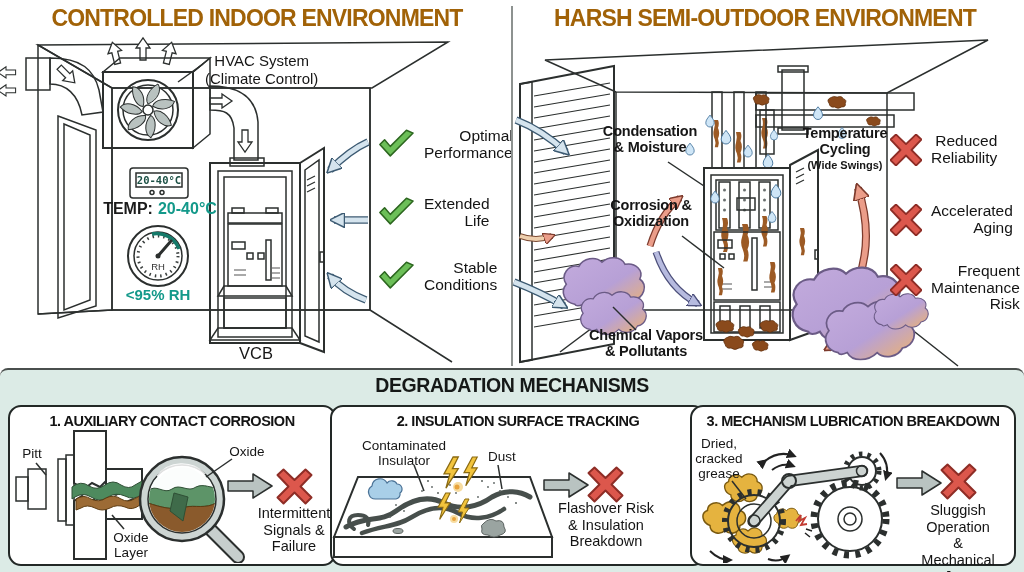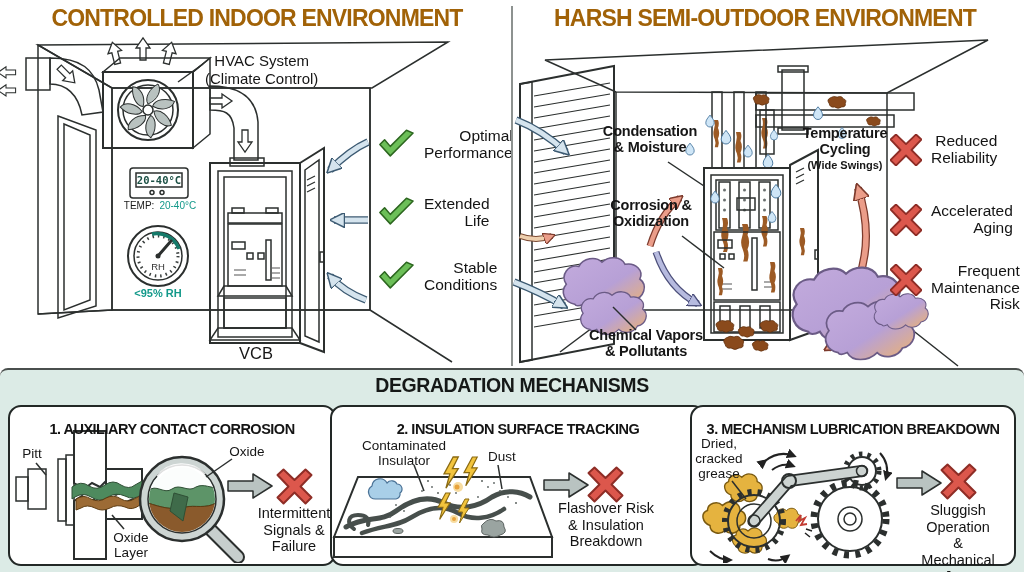--- a/index.html
+++ b/index.html
@@ -11,32 +11,32 @@
   .band-title{position:absolute;transform:translateX(-50%);font-weight:700;font-size:19.5px;
               letter-spacing:-0.4px;color:#14181 7;white-space:nowrap;color:#151817;text-align:right;}
   .lbl{position:absolute;transform:translateX(-50%);text-align:center;white-space:pre-line;
        line-height:1.1;color:#161616;}
   .lbl-left{transform:none;text-align:center;}
   .bold14{font-weight:700;font-size:14.5px;letter-spacing:-0.2px;}
   .reg13{font-weight:400;font-size:13.5px;}
   .note11{font-weight:700;font-size:11px;}
   .teal{color:#13998a;}
   .temp-line{position:absolute;transform:translateX(-50%);display:flex;gap:5px;
-             font-weight:400;font-size:10px;white-space:nowrap;}
+             font-weight:700;font-size:16px;white-space:nowrap;}
   .row{position:absolute;display:flex;gap:9px;align-items:flex-start;}
   .row .txt{font-size:15.5px;line-height:1.08;white-space:pre-line;color:#141414;text-align:right;}
   .bicon{width:38px;height:30px;flex:0 0 auto;margin-top:1px;}
   .ricon{width:32px;height:32px;flex:0 0 auto;margin-top:1px;}
   .divider{position:absolute;left:511px;top:6px;width:2px;height:360px;background:#8d9290;}
   .band{position:absolute;left:0;top:368px;width:1024px;height:204px;background:#dcebe6;
         border-top:2px solid #4a4f4d;border-radius:8px 8px 0 0;}
   .panel{position:absolute;top:35px;height:161px;background:#ffffff;border:2.5px solid #222826;
          border-radius:13px;box-sizing:border-box;}
   .panel-title{position:absolute;left:50%;transform:translateX(-50%);top:6px;font-weight:700;
-               font-size:14.5px;letter-spacing:-0.5px;white-space:nowrap;color:#141414;margin-top:8px;}
+               font-size:14.5px;letter-spacing:-0.5px;white-space:nowrap;color:#141414;}
   .outcome{position:absolute;transform:translateX(-50%);text-align:center;white-space:pre-line;
            font-size:14.5px;line-height:1.14;color:#141414;}
   svg{display:block;}
   .ln{stroke:#2b2f2e;stroke-width:1.5;fill:none;}
   .ln2{stroke:#2b2f2e;stroke-width:2;fill:none;}
 </style>
 </head>
 <body>
 
 <div class="canvas">
@@ -183,21 +183,21 @@
       </g>
     </svg>
 
     <div class="sec-title" style="left:257px;top:5px">CONTROLLED INDOOR ENVIRONMENT</div>
     <div class="lbl lbl-left" style="left:205px;top:52px;font-size:15px;line-height:1.22">HVAC System
 (Climate Control)</div>
     <div class="temp-line" style="left:160px;top:200px">
       <span>TEMP:</span>
       <span class="teal">20-40°C</span>
     </div>
-    <div class="lbl teal" style="left:158px;top:287px;font-weight:700;font-size:11px">&lt;95% RH</div>
+    <div class="lbl teal" style="left:158px;top:287px;font-weight:700;font-size:15px">&lt;95% RH</div>
     <div class="lbl" style="left:256px;top:344px;font-size:16.5px">VCB</div>
 
     <div class="row" style="left:377px;top:128px">
       <svg class="bicon" viewBox="0 0 40 31">
           <use href="#check"></use>
         </svg>
       <div class="txt">Optimal
 Performance</div>
     </div>
     <div class="row" style="left:377px;top:196px">

